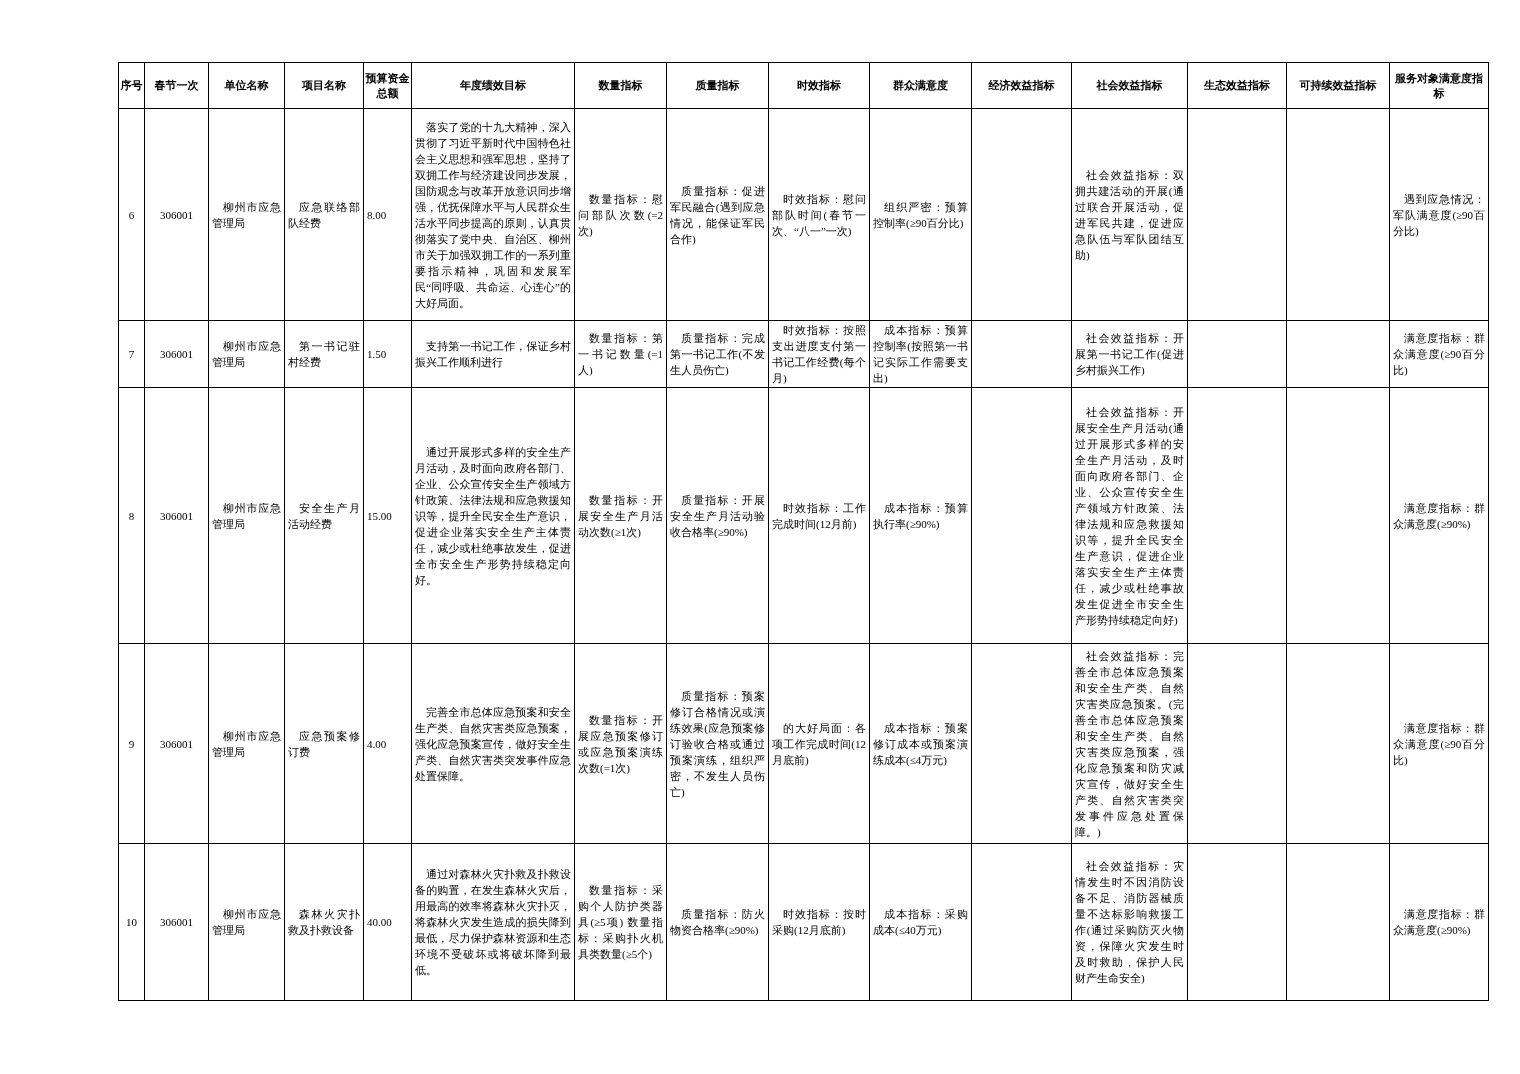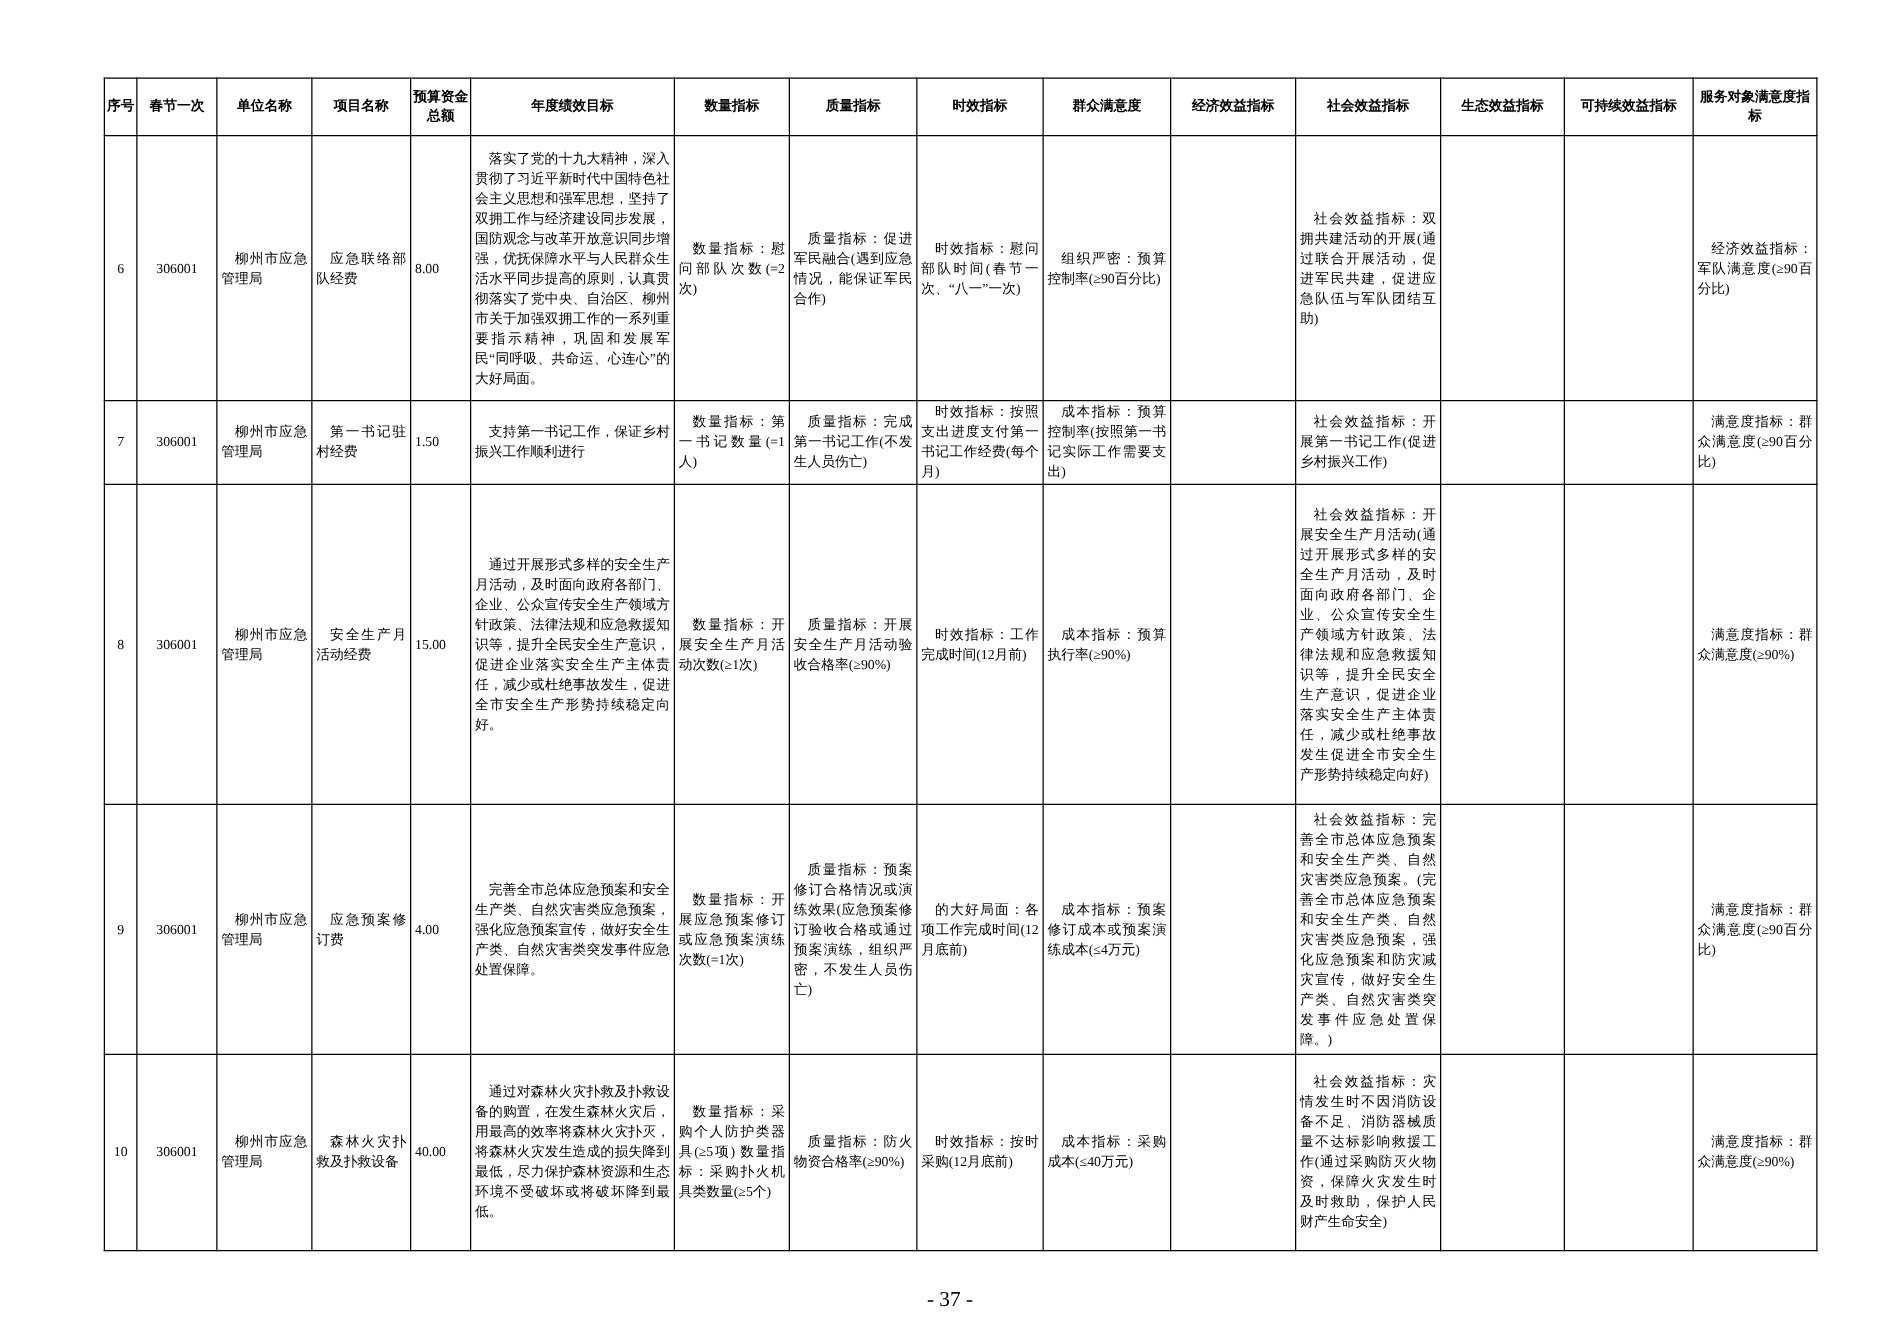--- a/index.html
+++ b/index.html
@@ -8,21 +8,21 @@
     background: #ffffff;
     width: 1520px;
     height: 1074px;
     font-family: "Liberation Serif", "DejaVu Serif", serif;
     color: #000;
   }
   .page { position: relative; width: 1520px; height: 1074px; overflow: hidden; }
   table.perf {
     border-collapse: collapse;
     table-layout: fixed;
-    margin: 62px 0 0 83px;
+    margin: 62px 0 0 118px;
     width: 1370px;
   }
   th, td {
     border: 1px solid #000;
     font-size: 11px;
     padding: 1px 3px;
     vertical-align: middle;
     overflow: hidden;
     word-break: break-all;
     box-sizing: border-box;
@@ -99,21 +99,21 @@
         <td class="budget">8.00</td>
         <td class="text">落实了党的十九大精神，深入贯彻了习近平新时代中国特色社会主义思想和强军思想，坚持了双拥工作与经济建设同步发展，国防观念与改革开放意识同步增强，优抚保障水平与人民群众生活水平同步提高的原则，认真贯彻落实了党中央、自治区、柳州市关于加强双拥工作的一系列重要指示精神，巩固和发展军民“同呼吸、共命运、心连心”的大好局面。</td>
         <td class="text">数量指标：慰问部队次数(=2次)</td>
         <td class="text">质量指标：促进军民融合(遇到应急情况，能保证军民合作)</td>
         <td class="text">时效指标：慰问部队时间(春节一次、“八一”一次)</td>
         <td class="text">组织严密：预算控制率(≥90百分比)</td>
         <td class="text"></td>
         <td class="text">社会效益指标：双拥共建活动的开展(通过联合开展活动，促进军民共建，促进应急队伍与军队团结互助)</td>
         <td class="text"></td>
         <td class="text"></td>
-        <td class="text">经济效益指标：军队满意度(≥90百分比)</td>
+        <td class="text">遇到应急情况：军队满意度(≥90百分比)</td>
       </tr>
       <tr style="height:52px">
         <td class="center">7</td>
         <td class="center">306001</td>
         <td class="text">柳州市应急管理局</td>
         <td class="text">第一书记驻村经费</td>
         <td class="budget">1.50</td>
         <td class="text">支持第一书记工作，保证乡村振兴工作顺利进行</td>
         <td class="text">数量指标：第一书记数量(=1人)</td>
         <td class="text">质量指标：完成第一书记工作(不发生人员伤亡)</td>
@@ -171,14 +171,13 @@
         <td class="text">时效指标：按时采购(12月底前)</td>
         <td class="text">成本指标：采购成本(≤40万元)</td>
         <td class="text"></td>
         <td class="text">社会效益指标：灾情发生时不因消防设备不足、消防器械质量不达标影响救援工作(通过采购防灭火物资，保障火灾发生时及时救助，保护人民财产生命安全)</td>
         <td class="text"></td>
         <td class="text"></td>
         <td class="text">满意度指标：群众满意度(≥90%)</td>
       </tr>
     </tbody>
   </table>
-  <div class="footer">- 37 -</div>
 </div>
 
 </body></html>

